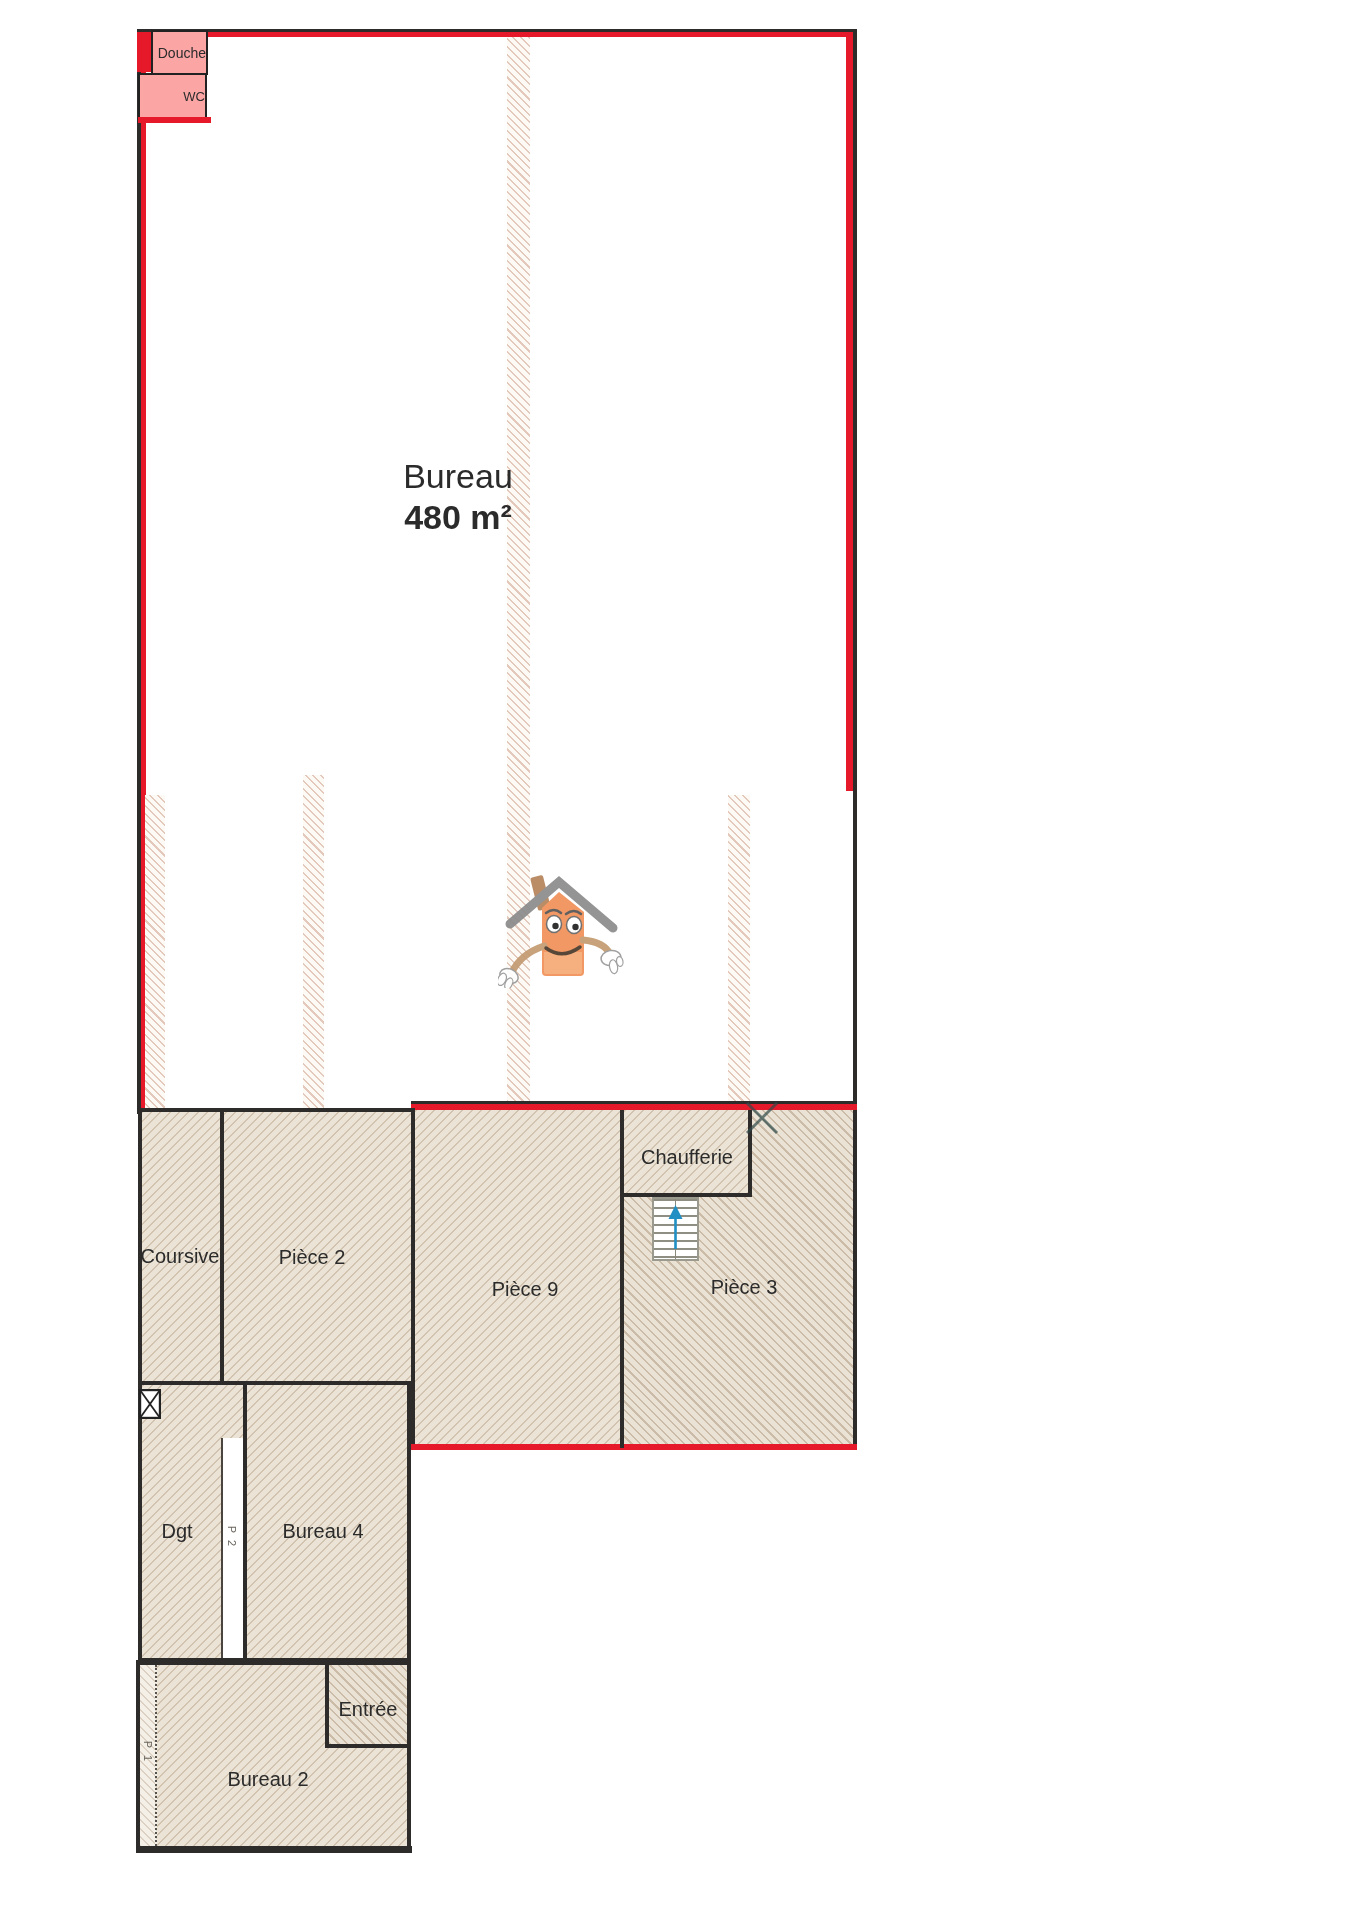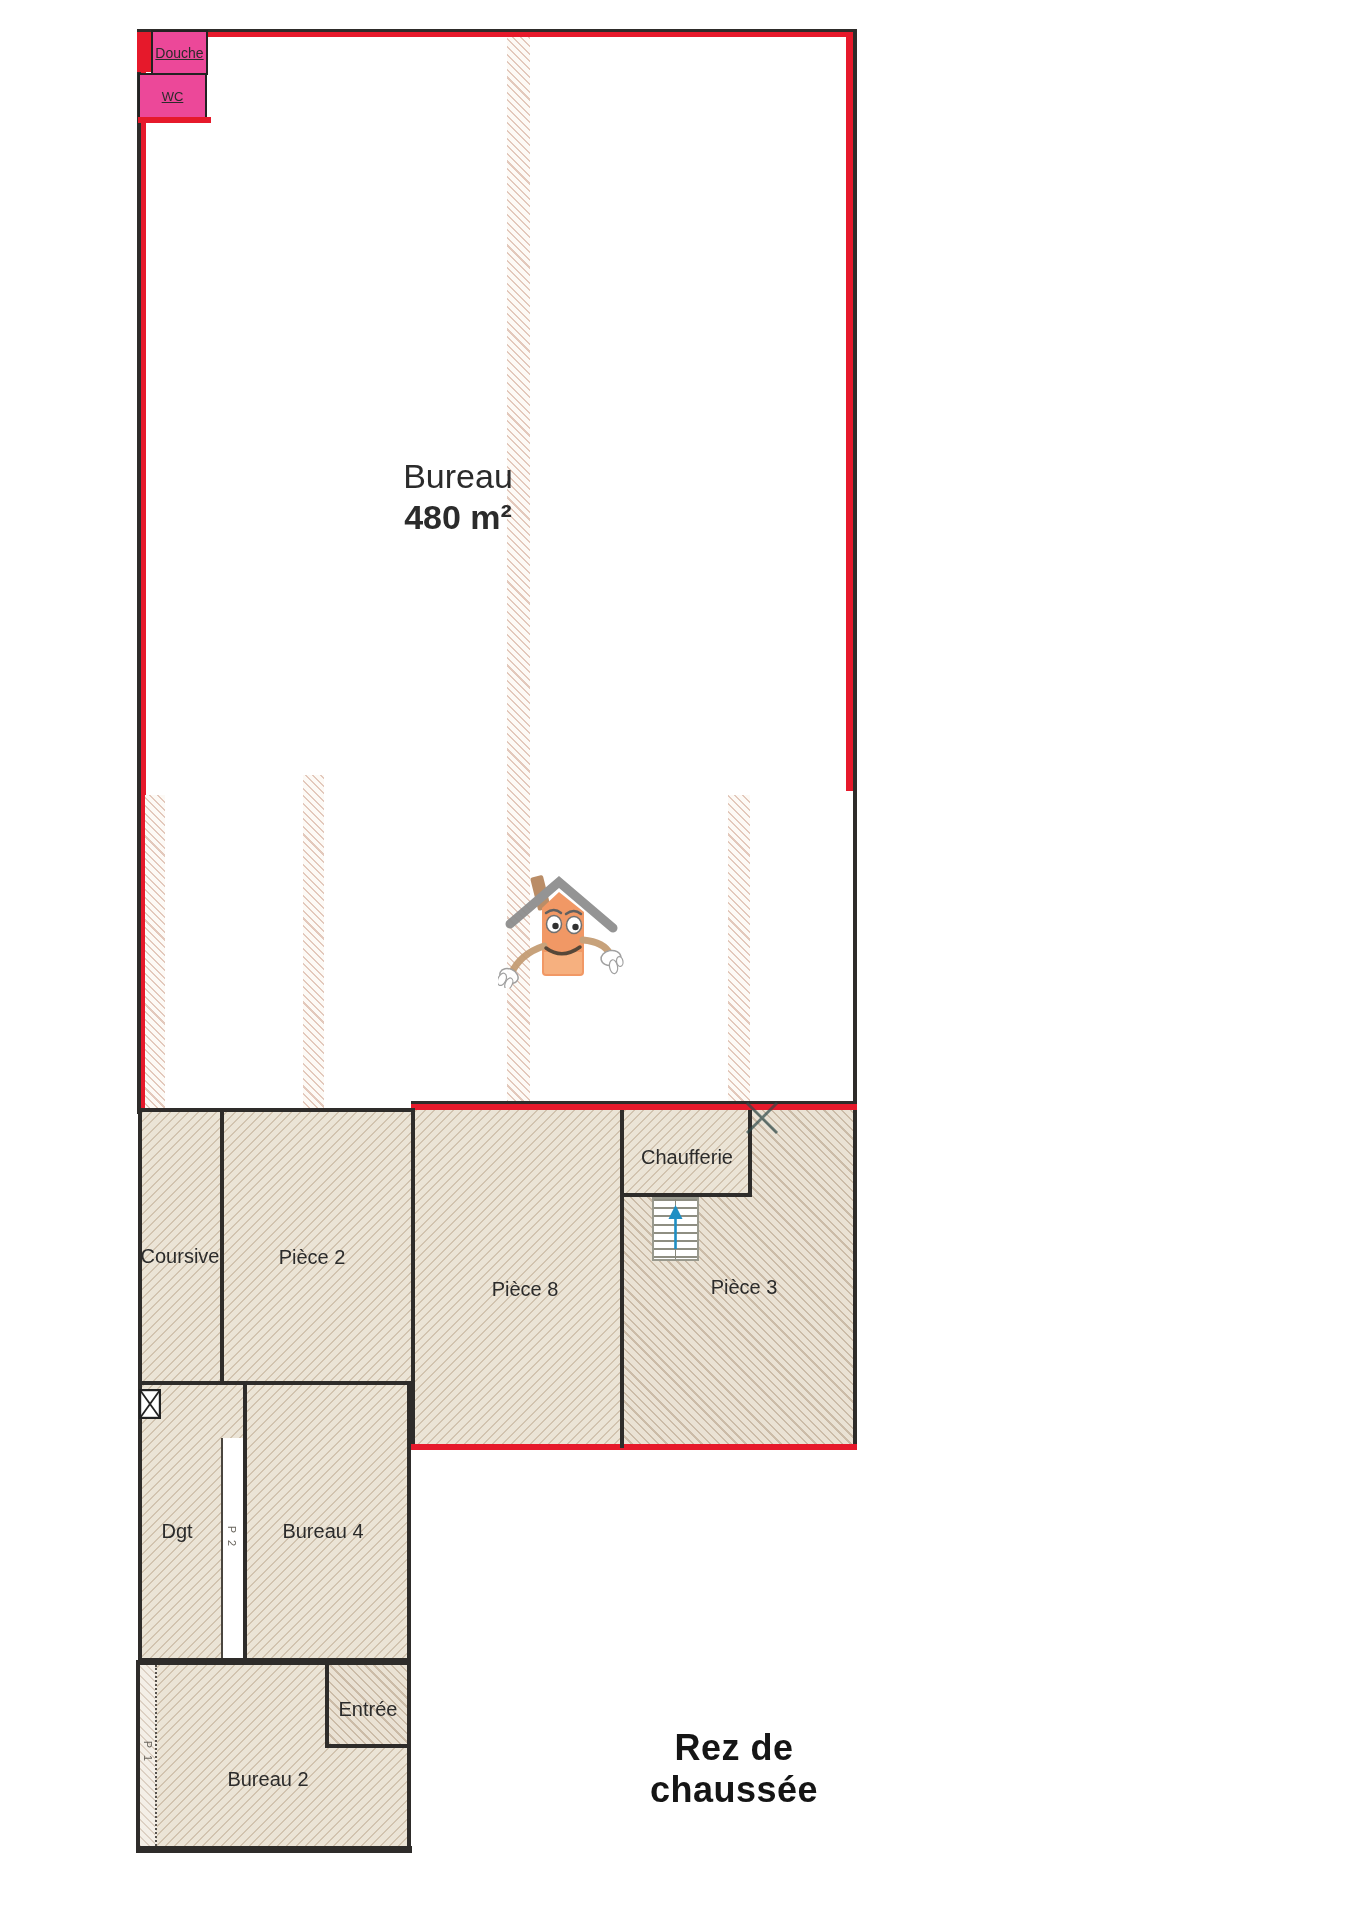--- a/index.html
+++ b/index.html
@@ -10,21 +10,21 @@
   .hatch-a{position:absolute;background-color:#ebe4d6;
     background-image:repeating-linear-gradient(135deg,rgba(168,142,112,.38) 0,rgba(168,142,112,.38) 1.6px,transparent 1.6px,transparent 6.6px);}
   .hatch-b{position:absolute;background-color:#eae2d4;
     background-image:repeating-linear-gradient(45deg,rgba(160,134,106,.42) 0,rgba(160,134,106,.42) 1.6px,transparent 1.6px,transparent 6.2px);}
   .strip{position:absolute;background-color:#fdfaf6;
     background-image:repeating-linear-gradient(45deg,rgba(206,160,140,.55) 0,rgba(206,160,140,.55) 1.5px,transparent 1.5px,transparent 5.4px);}
   .strip-light{position:absolute;background-color:#f4efe7;
     background-image:repeating-linear-gradient(45deg,rgba(170,145,120,.32) 0,rgba(170,145,120,.32) 1.4px,transparent 1.4px,transparent 6px);
     border-right:2px dotted #55514b;}
   .room-label{position:absolute;font-size:20px;color:#2b2b2b;text-align:center;line-height:1.1;}
-  .box{position:absolute;background:#ec4899;border:2.5px solid #222;display:flex;align-items:center;justify-content:center;box-sizing:border-box;text-decoration:underline;}
+  .box{position:absolute;background:#fca5a5;border:2.5px solid #222;display:flex;align-items:center;justify-content:flex-end;box-sizing:border-box;}
   .big-label{position:absolute;font-size:34px;color:#2b2b2b;text-align:center;line-height:1.2;}
   .title{position:absolute;font-size:36px;font-weight:bold;color:#151515;text-align:center;letter-spacing:.5px;}
   .rot{position:absolute;font-size:11px;color:#6b675f;transform:rotate(90deg);transform-origin:center;white-space:nowrap;letter-spacing:2px;}
   .stairs{position:absolute;box-sizing:border-box;border:2px solid #9a9a8e;
     background-color:#fff;
     background-image:repeating-linear-gradient(180deg,#8e8e82 0,#8e8e82 2px,transparent 2px,transparent 8.2px);}
   svg{position:absolute;display:block;}
 </style>
 </head>
 <body>
@@ -107,21 +107,21 @@
   </svg>
 
   <div class="stairs" style="left:652px;top:1197px;width:47px;height:64px;"></div>
   <svg style="left:652px;top:1197px;" width="47" height="64" viewBox="0 0 47 64">
     <line x1="23.5" y1="2" x2="23.5" y2="62" stroke="#88887c" stroke-width="1"></line>
     <line x1="23.5" y1="18" x2="23.5" y2="52" stroke="#1f8fc4" stroke-width="2.6"></line>
     <polygon points="23.5,8 16.5,22 30.5,22" fill="#1f8fc4"></polygon>
   </svg>
 
   <div class="room-label" style="left:627px;top:1146px;width:120px;">Chaufferie</div>
-  <div class="room-label" style="left:465px;top:1278px;width:120px;">Pièce 8</div>
+  <div class="room-label" style="left:465px;top:1278px;width:120px;">Pièce 9</div>
   <div class="room-label" style="left:684px;top:1276px;width:120px;">Pièce 3</div>
 
   <div class="hatch-a" style="left:142px;top:1385px;width:265px;height:275px;"></div>
   <div class="w-dark" style="left:138px;top:1381px;width:4px;height:281px;"></div>
   <div class="w-dark" style="left:407px;top:1381px;width:4px;height:281px;"></div>
   <div class="w-dark" style="left:138px;top:1658px;width:273px;height:5px;"></div>
   <div class="w-dark" style="left:243px;top:1385px;width:4px;height:273px;"></div>
 
   <svg style="left:139px;top:1389px;" width="22" height="30" viewBox="0 0 22 30">
     <rect x="1" y="1" width="20" height="28" fill="#fff" stroke="#222" stroke-width="2.4"></rect>
@@ -142,15 +142,14 @@
   <div class="w-dark" style="left:136px;top:1660px;width:275px;height:5px;"></div>
   <div class="w-dark" style="left:136px;top:1660px;width:4px;height:193px;"></div>
   <div class="w-dark" style="left:407px;top:1660px;width:4px;height:193px;"></div>
   <div class="w-dark" style="left:136px;top:1846px;width:276px;height:7px;"></div>
   <div class="w-dark" style="left:325px;top:1660px;width:4px;height:88px;"></div>
   <div class="w-dark" style="left:325px;top:1744px;width:86px;height:4px;"></div>
 
   <div class="room-label" style="left:208px;top:1768px;width:120px;">Bureau 2</div>
   <div class="room-label" style="left:326px;top:1698px;width:84px;">Entrée</div>
 
-  <div class="title" style="left:608px;top:1727px;width:252px;">Rez de chaussée</div>
 
 </div>
 
 </body></html>

